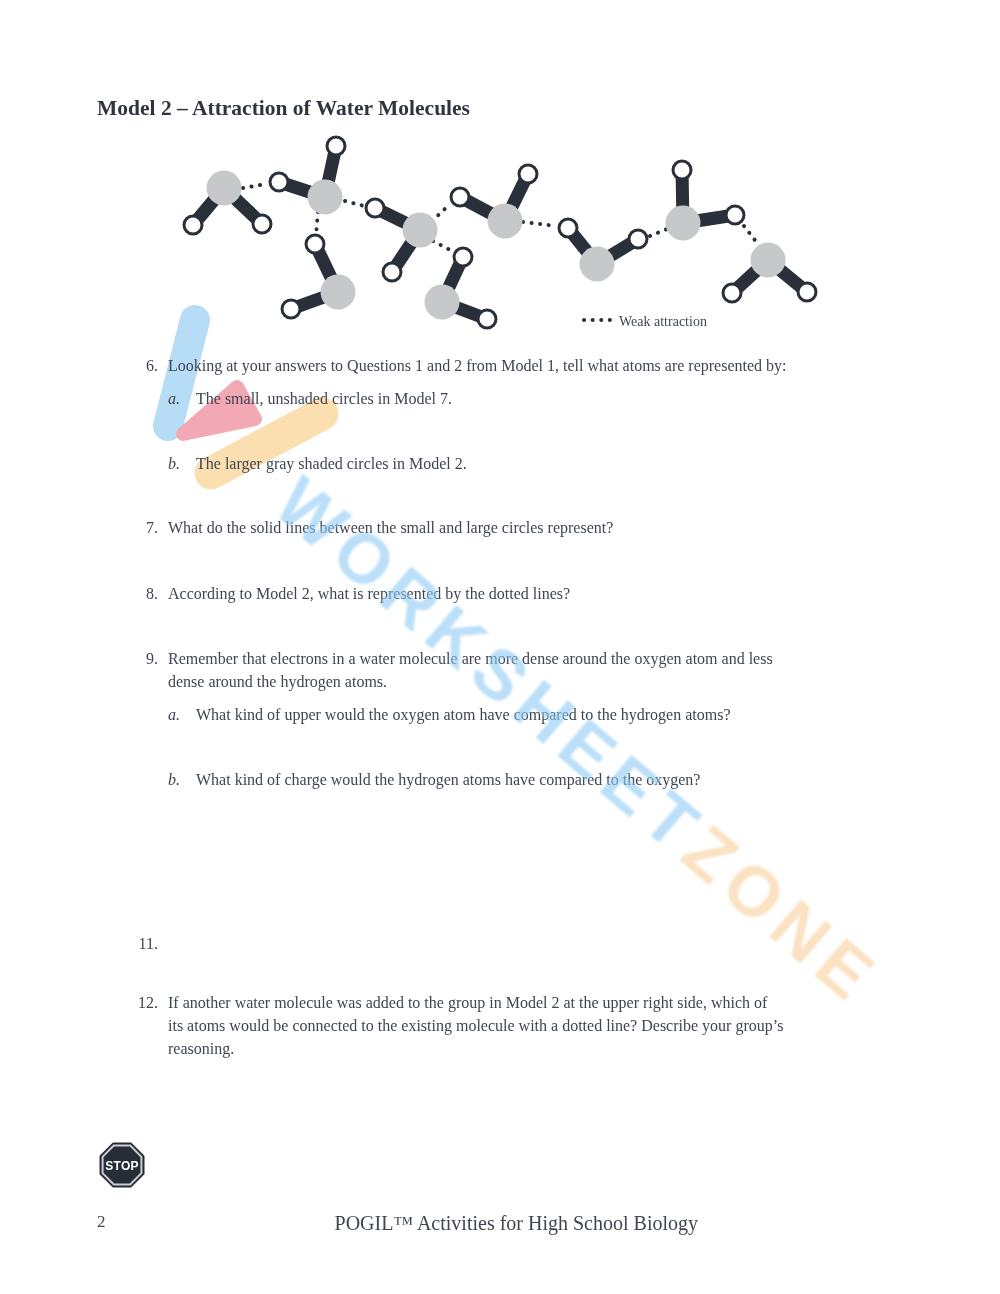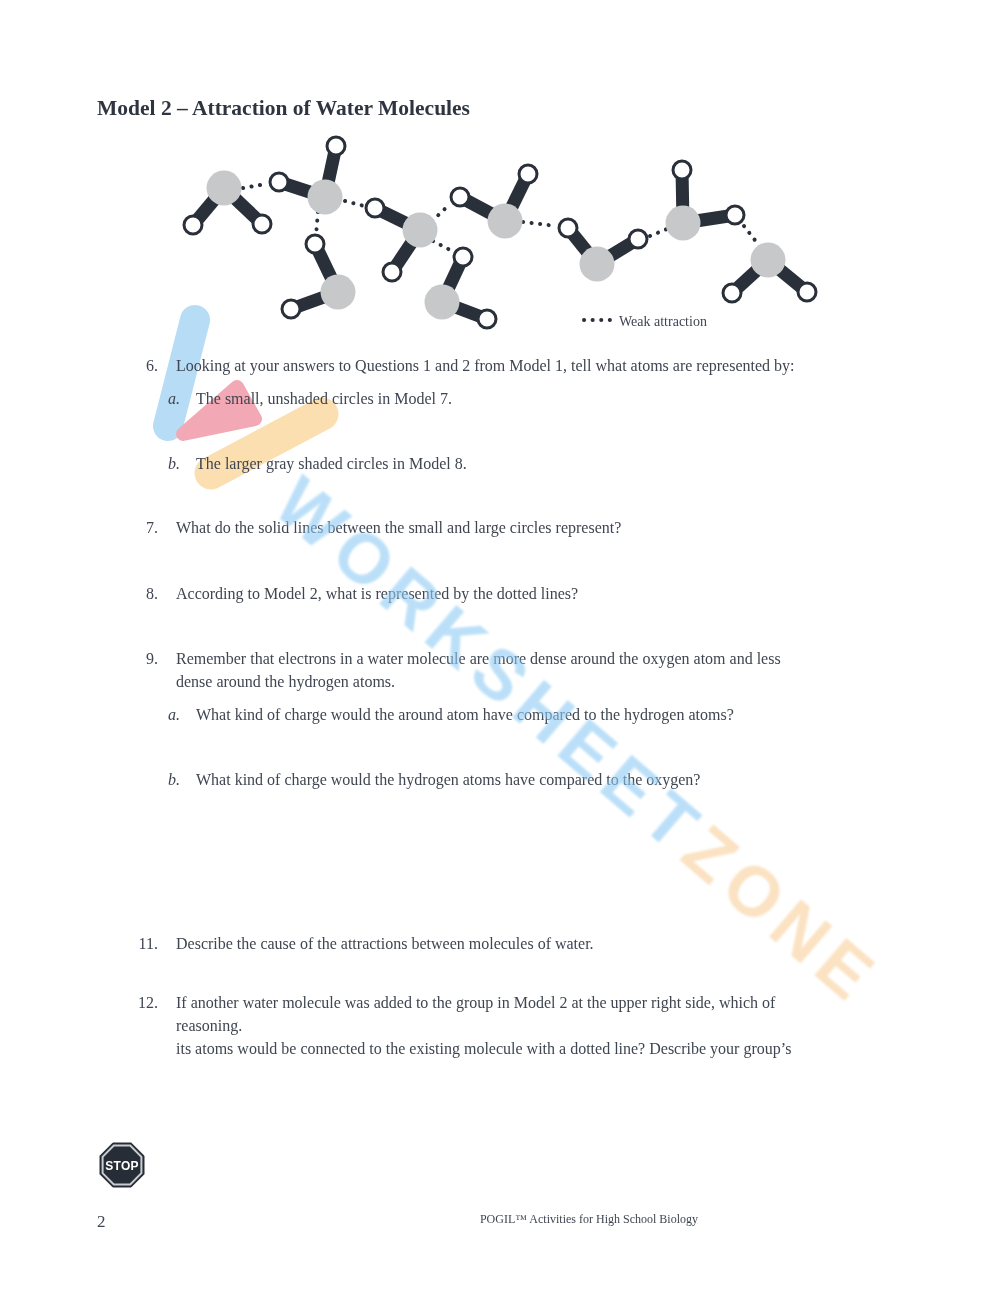--- a/index.html
+++ b/index.html
@@ -20,30 +20,30 @@
     opacity:.6;filter:blur(1.2px);pointer-events:none;
   }
   .wm-blue{color:var(--watermark-blue,#8fcbf4);}
   .wm-orange{color:var(--watermark-orange,#f8cf9a);}
   
   .title{
     position:absolute;left:97px;top:96px;
     font-size:21.5px;font-weight:bold;color:var(--title,#2f3540);
   }
   .footer-left{position:absolute;left:97px;top:1212px;font-size:17px;}
-  .footer-right{position:absolute;right:98px;top:1212px;font-size:12px;}
+  .footer-right{position:absolute;right:98px;top:1212px;font-size:20px;}
   .stop{position:absolute;left:99px;top:1142px;}
   .stop-oct{fill:var(--stop-fill,#272d36);stroke:var(--stop-fill,#272d36);stroke-width:1;}
   .stop-ring-shape{fill:none;stroke:var(--stop-ring,#c9ccd1);stroke-width:2;}
   .stop-text{fill:#ffffff;font:bold 12px "Liberation Sans",sans-serif;text-anchor:middle;letter-spacing:.3px;}
   
   .q{position:absolute;left:120px;display:flex;font-size:16px;line-height:23px;}
   .qnum{flex:none;width:38px;text-align:right;margin-right:10px;}
   .qtext{flex:none;}
-  .qline{display:block;white-space:nowrap;margin-left:8px;}
+  .qline{display:block;white-space:nowrap;}
   .sub{position:absolute;left:168px;display:flex;font-size:16px;line-height:23px;}
   .sublabel{flex:none;width:16px;font-style:italic;margin-right:12px;}
   .subtext{flex:none;white-space:nowrap;}
   
   .bond{stroke:var(--bond,#2a303a);stroke-width:13;}
   .weak{stroke:var(--bond,#2a303a);stroke-width:4;stroke-linecap:round;stroke-dasharray:0.1 8.5;fill:none;}
   .oxy{fill:var(--oxygen,#c6c8ca);}
   .hyd{fill:#ffffff;stroke:var(--bond,#2a303a);stroke-width:3;}
   .legend-text{fill:var(--text,#3f4651);font-family:"Liberation Serif",serif;font-size:14px;}
   
@@ -129,21 +129,21 @@
       <span class="qtext">
         <span class="qline">Looking at your answers to Questions 1 and 2 from Model 1, tell what atoms are represented by:</span>
       </span>
     </div>
     <div class="sub" style="top:387px">
       <span class="sublabel">a.</span>
       <span class="subtext">The small, unshaded circles in Model 7.</span>
     </div>
     <div class="sub" style="top:452px">
       <span class="sublabel">b.</span>
-      <span class="subtext">The larger gray shaded circles in Model 8.</span>
+      <span class="subtext">The larger gray shaded circles in Model 2.</span>
     </div>
 
     <div class="q" style="top:516px">
       <span class="qnum">7.</span>
       <span class="qtext">
         <span class="qline">What do the solid lines between the small and large circles represent?</span>
       </span>
     </div>
 
     <div class="q" style="top:582px">
@@ -155,41 +155,38 @@
 
     <div class="q" style="top:647px">
       <span class="qnum">9.</span>
       <span class="qtext">
         <span class="qline">Remember that electrons in a water molecule are more dense around the oxygen atom and less</span>
         <span class="qline">dense around the hydrogen atoms.</span>
       </span>
     </div>
     <div class="sub" style="top:703px">
       <span class="sublabel">a.</span>
-      <span class="subtext">What kind of charge would the around atom have compared to the hydrogen atoms?</span>
+      <span class="subtext">What kind of upper would the oxygen atom have compared to the hydrogen atoms?</span>
     </div>
     <div class="sub" style="top:768px">
       <span class="sublabel">b.</span>
       <span class="subtext">What kind of charge would the hydrogen atoms have compared to the oxygen?</span>
     </div>
 
 
     <div class="q" style="top:932px">
       <span class="qnum">11.</span>
-      <span class="qtext">
-        <span class="qline">Describe the cause of the attractions between molecules of water.</span>
-      </span>
     </div>
 
     <div class="q" style="top:991px">
       <span class="qnum">12.</span>
       <span class="qtext">
         <span class="qline">If another water molecule was added to the group in Model 2 at the upper right side, which of</span>
+        <span class="qline">its atoms would be connected to the existing molecule with a dotted line? Describe your group’s</span>
         <span class="qline">reasoning.</span>
-        <span class="qline">its atoms would be connected to the existing molecule with a dotted line? Describe your group’s</span>
       </span>
     </div>
 
     <svg class="stop" width="46" height="46" viewBox="0 0 46 46">
       <polygon class="stop-oct" points="13.8,1 32.2,1 45,13.8 45,32.2 32.2,45 13.8,45 1,32.2 1,13.8"></polygon>
       <polygon class="stop-ring-shape" points="14.8,3.6 31.2,3.6 42.4,14.8 42.4,31.2 31.2,42.4 14.8,42.4 3.6,31.2 3.6,14.8"></polygon>
       <text x="23" y="27.5" class="stop-text">STOP</text>
     </svg>
 
     <div class="footer-left">2</div>

